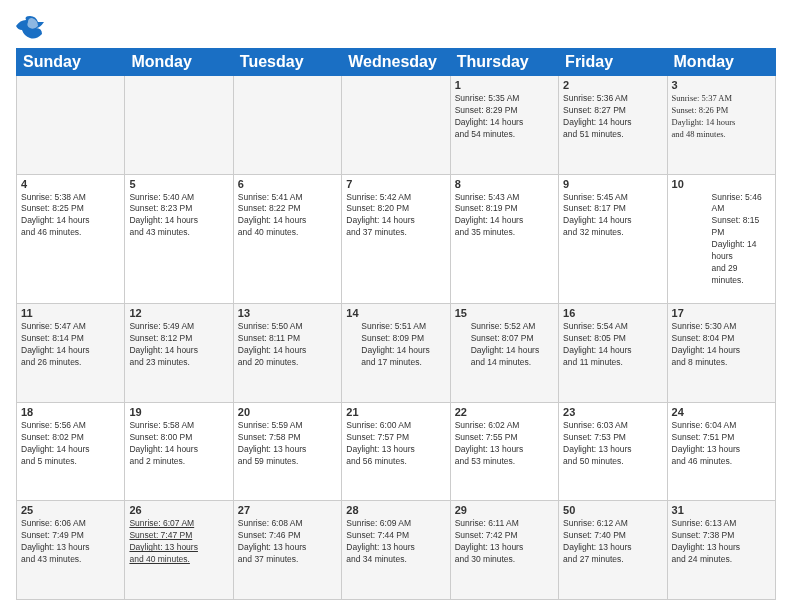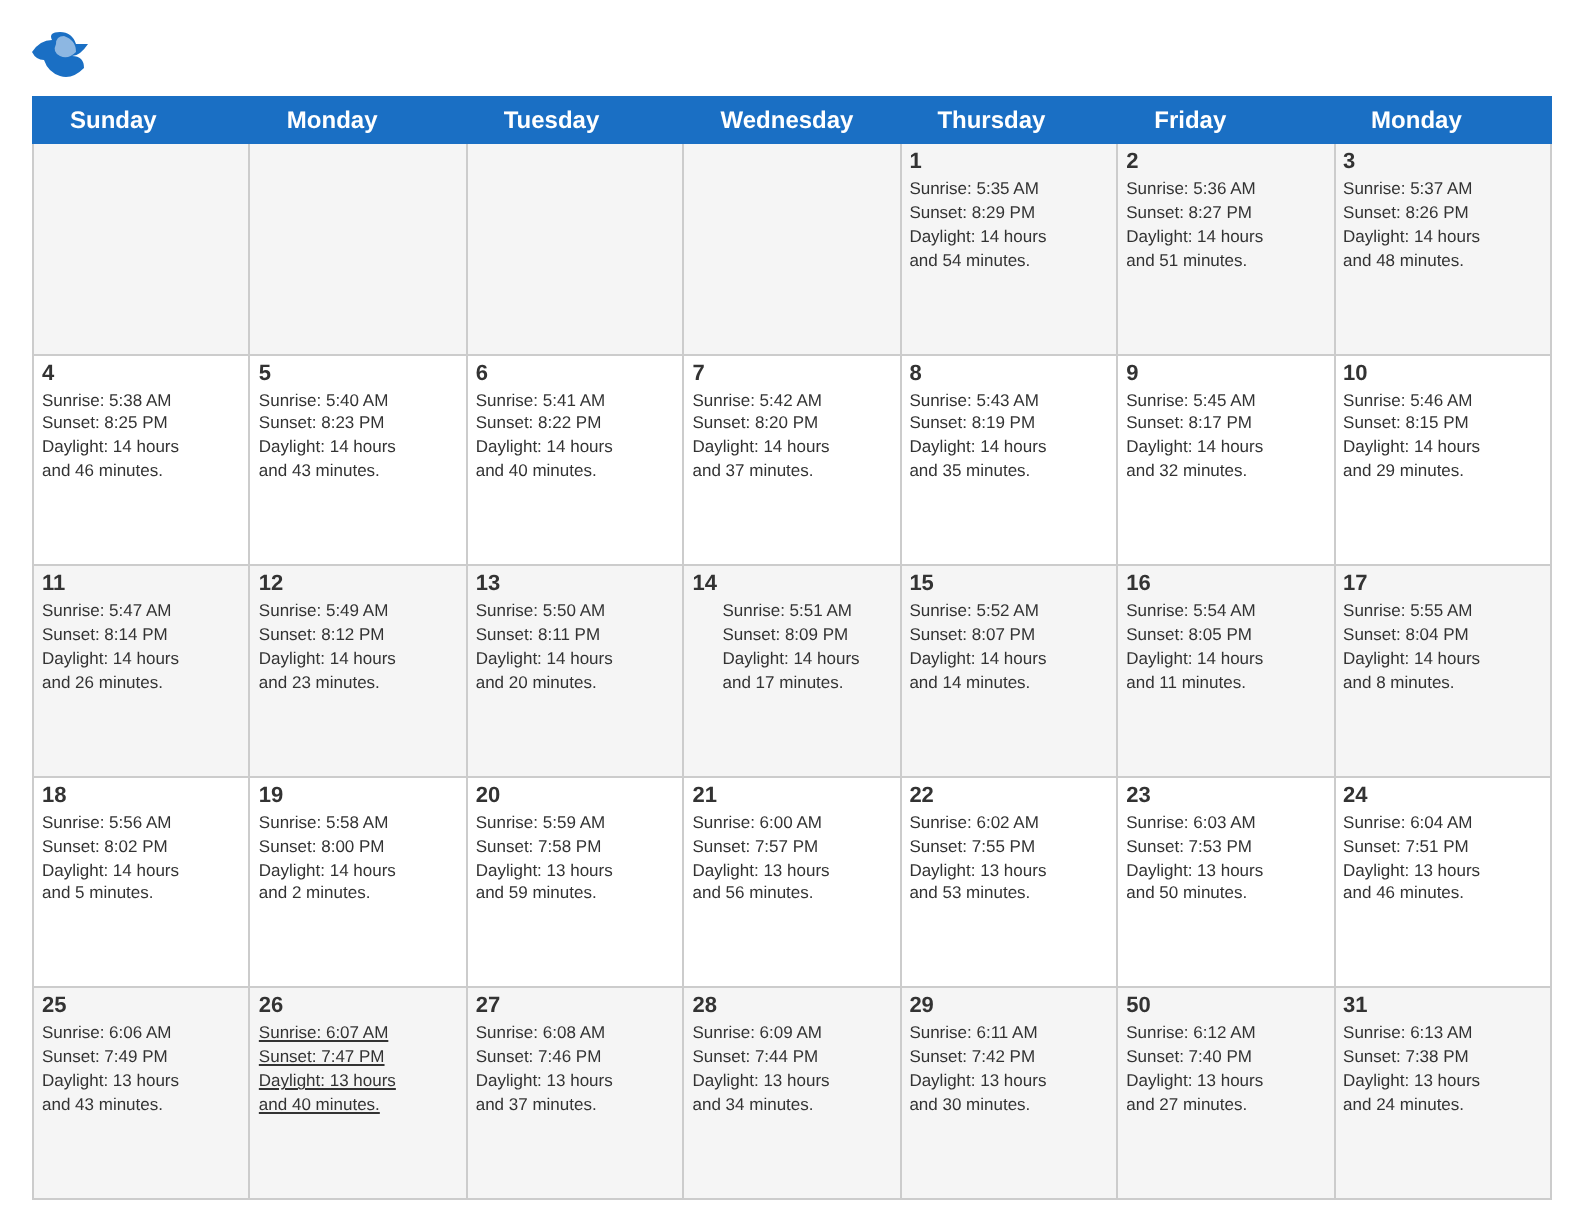--- a/index.html
+++ b/index.html
@@ -54,23 +54,23 @@
     }
     .calendar {
       flex: 1;
       border-collapse: collapse;
       width: 100%;
       table-layout: fixed;
     }
     .calendar th {
       background: #1a6fc4;
       color: #fff;
-      font-size: 12px;
+      font-size: 16px;
       font-weight: bold;
-      padding: 4px 18px;
+      padding: 4px 6px;
       text-align: left;
       border: 1px solid #1a6fc4;
     }
     .calendar td {
       vertical-align: top;
       border: 1px solid #ccc;
       padding: 3px 4px;
       font-size: 9px;
       color: #333;
       background: #fff;
@@ -145,21 +145,21 @@
           </td>
           <td>
             <span class="day-num">2</span>
             <div class="day-info" style="white-space: pre-line;">Sunrise: 5:36 AM
 Sunset: 8:27 PM
 Daylight: 14 hours
 and 51 minutes.</div>
           </td>
           <td>
             <span class="day-num">3</span>
-            <div class="day-info" style="white-space: pre-line;">Sunrise: 5:37 AM
+            <div class="day-info" style="white-space: pre-line; font-family: Liberation Serif, serif;">Sunrise: 5:37 AM
 Sunset: 8:26 PM
 Daylight: 14 hours
 and 48 minutes.</div>
           </td>
         </tr>
         <tr>
           <td>
             <span class="day-num">4</span>
             <div class="day-info" style="white-space: pre-line;">Sunrise: 5:38 AM
 Sunset: 8:25 PM
@@ -196,21 +196,21 @@
           </td>
           <td>
             <span class="day-num">9</span>
             <div class="day-info" style="white-space: pre-line;">Sunrise: 5:45 AM
 Sunset: 8:17 PM
 Daylight: 14 hours
 and 32 minutes.</div>
           </td>
           <td>
             <span class="day-num">10</span>
-            <div class="day-info" style="white-space: pre-line;">Sunrise: 5:46 AM
+            <div class="day-info" style="white-space: pre-line; margin-left: 40px;">Sunrise: 5:46 AM
 Sunset: 8:15 PM
 Daylight: 14 hours
 and 29 minutes.</div>
           </td>
         </tr>
         <tr>
           <td>
             <span class="day-num">11</span>
             <div class="day-info" style="white-space: pre-line;">Sunrise: 5:47 AM
 Sunset: 8:14 PM
@@ -233,35 +233,35 @@
           </td>
           <td>
             <span class="day-num">14</span>
             <div class="day-info" style="white-space: pre-line; margin-left: 15px;">Sunrise: 5:51 AM
 Sunset: 8:09 PM
 Daylight: 14 hours
 and 17 minutes.</div>
           </td>
           <td>
             <span class="day-num">15</span>
-            <div class="day-info" style="white-space: pre-line;">Sunrise: 5:52 AM
+            <div class="day-info" style="white-space: pre-line; margin-left: 16px;">Sunrise: 5:52 AM
 Sunset: 8:07 PM
 Daylight: 14 hours
 and 14 minutes.</div>
           </td>
           <td>
             <span class="day-num">16</span>
             <div class="day-info" style="white-space: pre-line;">Sunrise: 5:54 AM
 Sunset: 8:05 PM
 Daylight: 14 hours
 and 11 minutes.</div>
           </td>
           <td>
             <span class="day-num">17</span>
-            <div class="day-info" style="white-space: pre-line;">Sunrise: 5:55 AM
+            <div class="day-info" style="white-space: pre-line;">Sunrise: 5:30 AM
 Sunset: 8:04 PM
 Daylight: 14 hours
 and 8 minutes.</div>
           </td>
         </tr>
         <tr>
           <td>
             <span class="day-num">18</span>
             <div class="day-info" style="white-space: pre-line;">Sunrise: 5:56 AM
 Sunset: 8:02 PM

